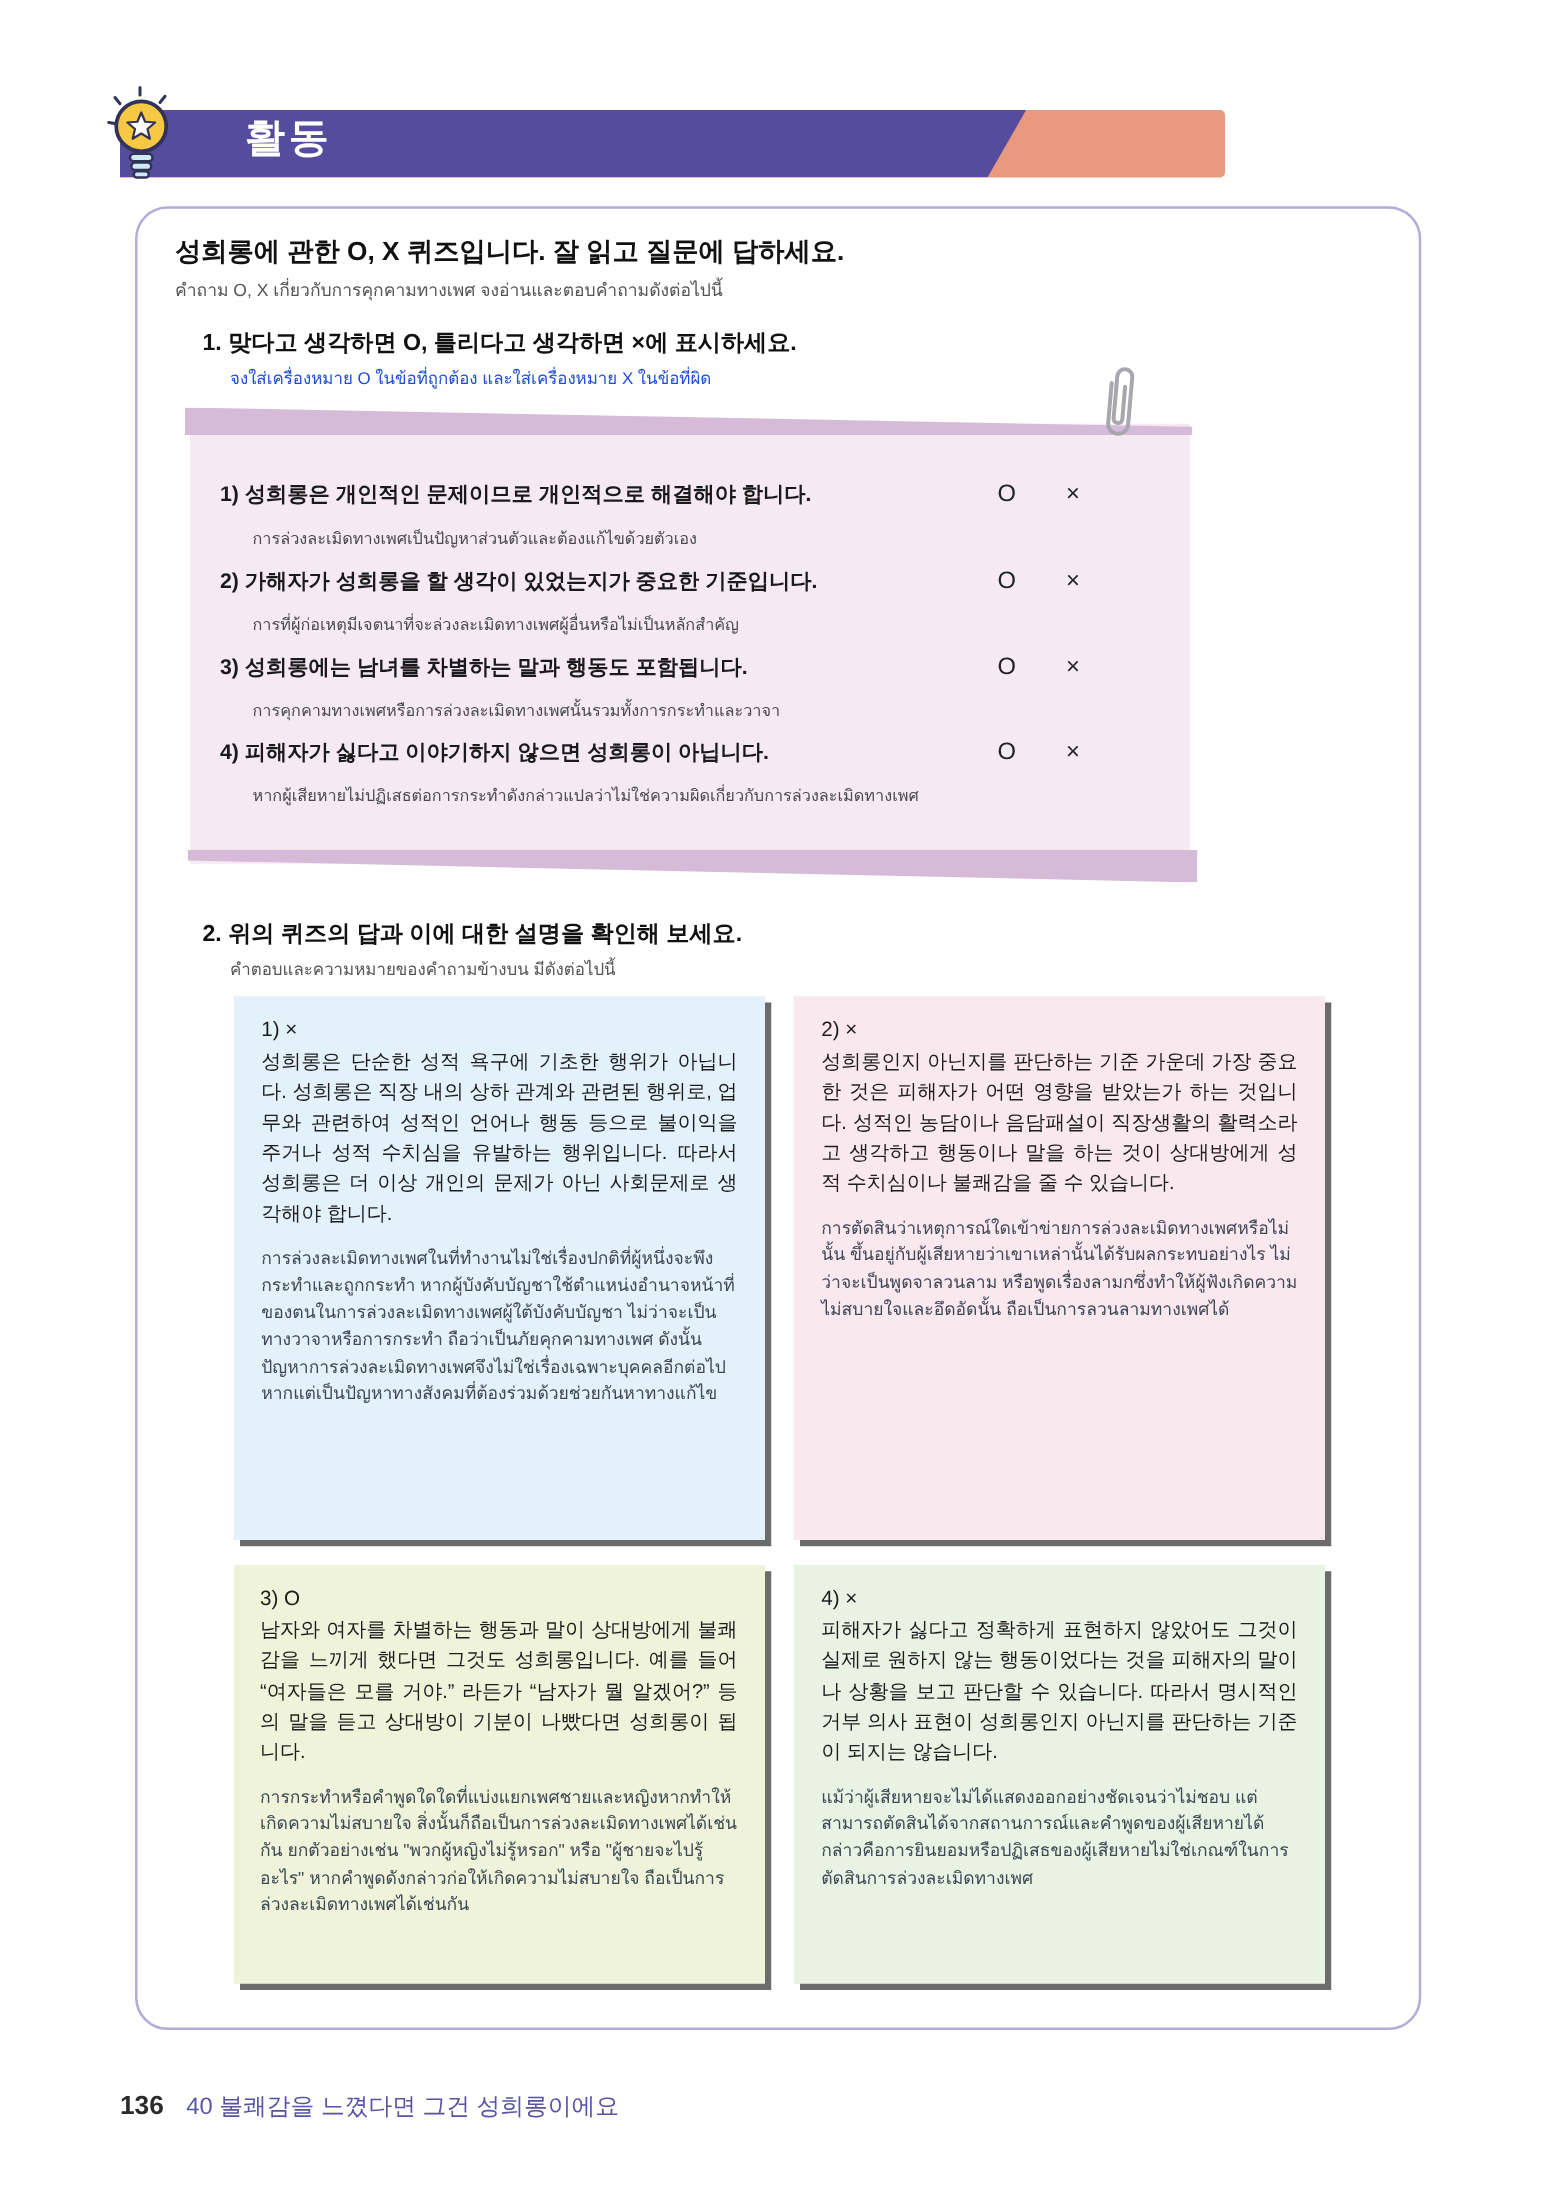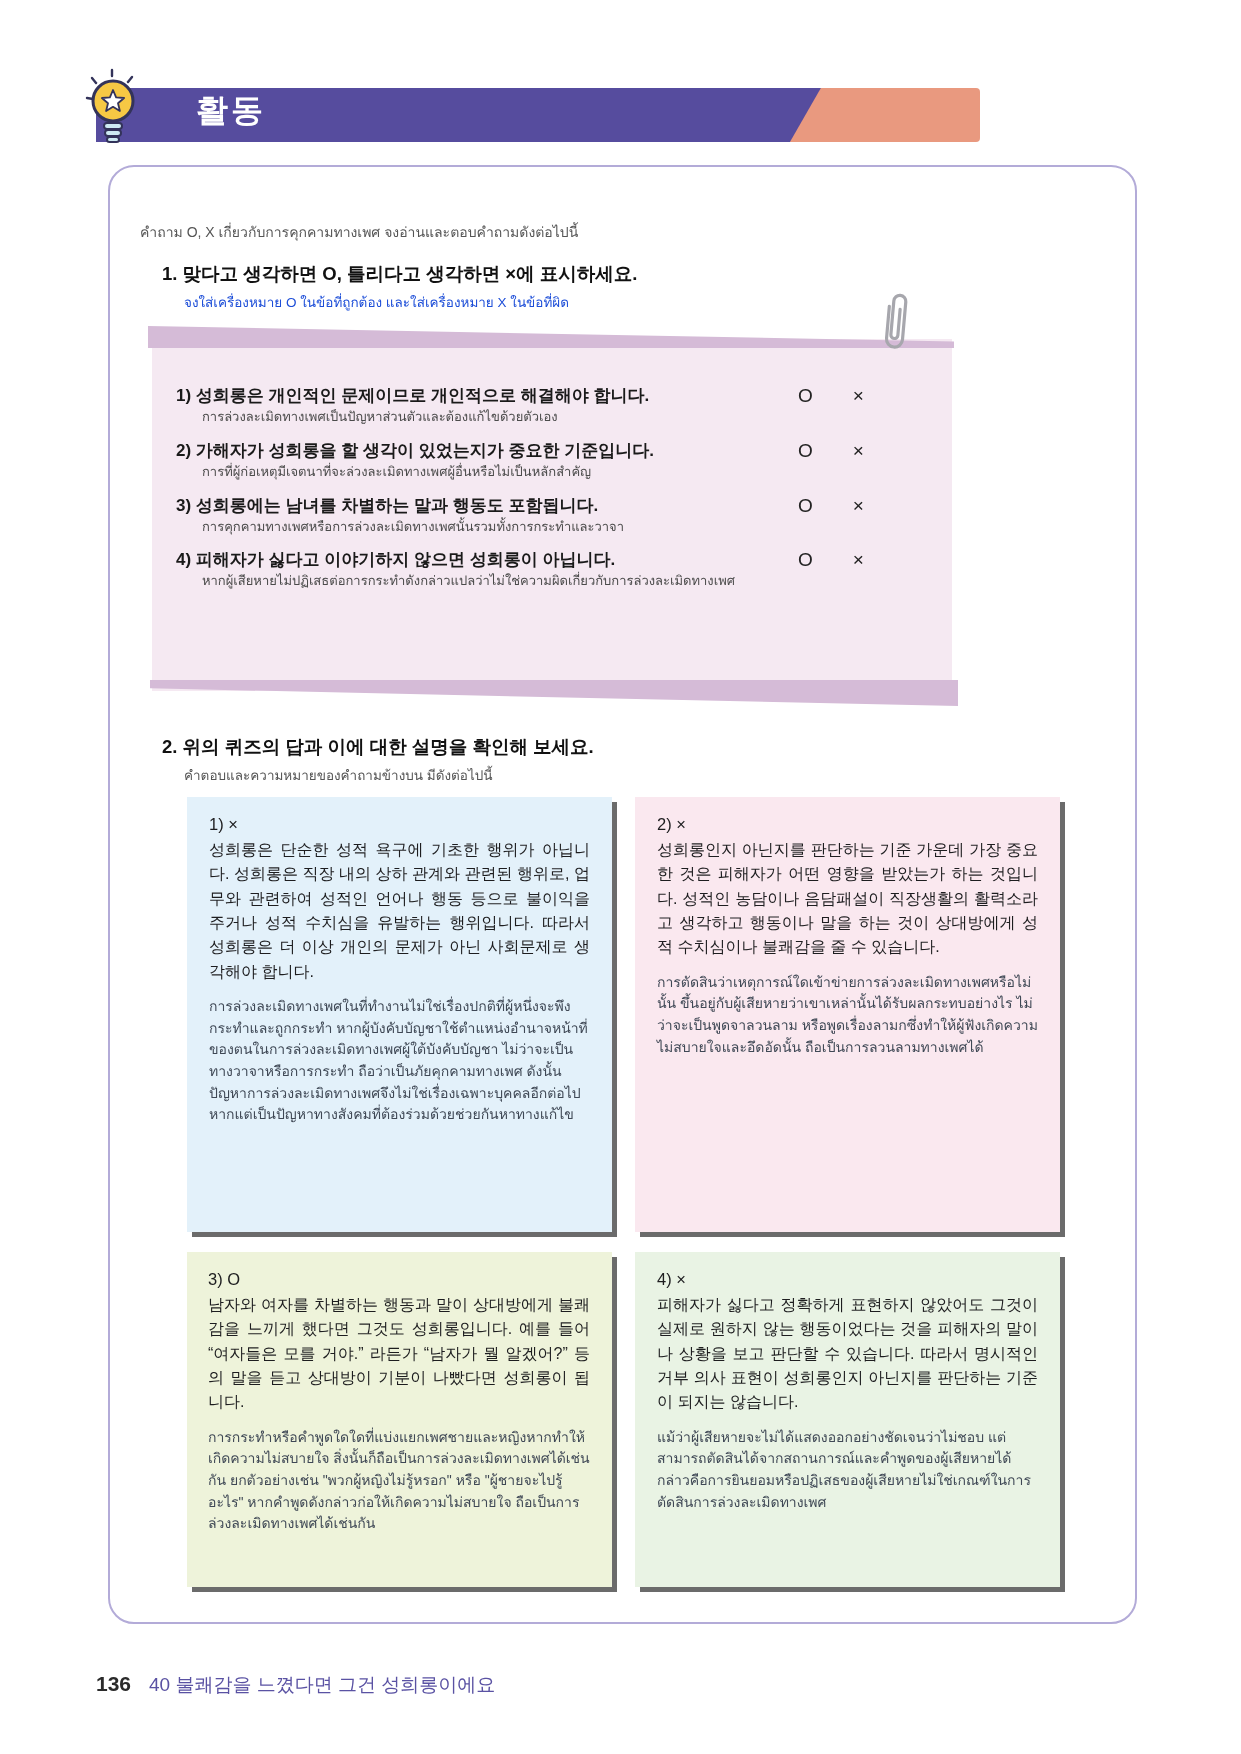--- a/index.html
+++ b/index.html
@@ -29,21 +29,21 @@
   .quiz-panel{position:absolute;left:42px;top:172px;width:800px;height:352px;
               background:#f5e9f2;}
   .deco-top{position:absolute;left:-4px;right:-2px;top:-13px;height:22px;background:#d5bbd7;
             clip-path:polygon(0 0,100% 70%,100% 100%,0 100%);}
   .deco-bottom{position:absolute;left:-2px;right:-6px;bottom:-15px;height:26px;background:#d5bbd7;
             clip-path:polygon(0 0,100% 0,100% 100%,0 32%);}
   .paperclip{position:absolute;right:42px;top:-52px;}
   .quiz-items{position:relative;padding:46px 0 0 24px;}
   .quiz-item{position:relative;margin-bottom:14px;}
   .quiz-item .ko{font-size:17px;font-weight:600;color:#1a1a1a;line-height:1.35;}
-  .quiz-item .th{font-size:13px;color:#4b4b4b;padding-left:26px;margin-top:1px;
+  .quiz-item .th{font-size:13px;color:#4b4b4b;padding-left:26px;margin-top:15px;
                  white-space:nowrap;line-height:1.3;}
   .marks{position:absolute;left:622px;top:1px;display:flex;gap:40px;
          font-size:19px;color:#222;}
   .marks span{cursor:pointer;line-height:1;}
 
   
   .s2-head{position:absolute;left:52px;top:567px;font-size:18.5px;font-weight:700;color:#111;}
   .s2-th{position:absolute;left:74px;top:597px;font-size:13.5px;color:#555;}
 
   .answers{position:absolute;left:77px;top:630px;display:grid;
@@ -84,20 +84,21 @@
 
   <div class="banner">
     <div class="banner-salmon"></div>
     <div class="banner-purple"></div>
     <span class="banner-ko">활동</span>
     <span class="banner-th">กิจกรรม</span>
   </div>
 
   <div class="content-box">
 
+    <div class="title">성희롱에 관한 O, X 퀴즈입니다. 잘 읽고 질문에 답하세요.</div>
     <div class="title-th">คำถาม O, X เกี่ยวกับการคุกคามทางเพศ จงอ่านและตอบคำถามดังต่อไปนี้</div>
 
     <div class="s1-head">1. 맞다고 생각하면 O, 틀리다고 생각하면 ×에 표시하세요.</div>
     <div class="s1-th">จงใส่เครื่องหมาย O ในข้อที่ถูกต้อง และใส่เครื่องหมาย X ในข้อที่ผิด</div>
 
     <div class="quiz-panel">
       <div class="deco-top"></div>
       <div class="deco-bottom"></div>
       <svg class="paperclip" width="30" height="70" viewBox="0 0 30 70">
         <g transform="rotate(5 15 35)" fill="none" stroke="#a7a7ad" stroke-width="3.2" stroke-linecap="round">

